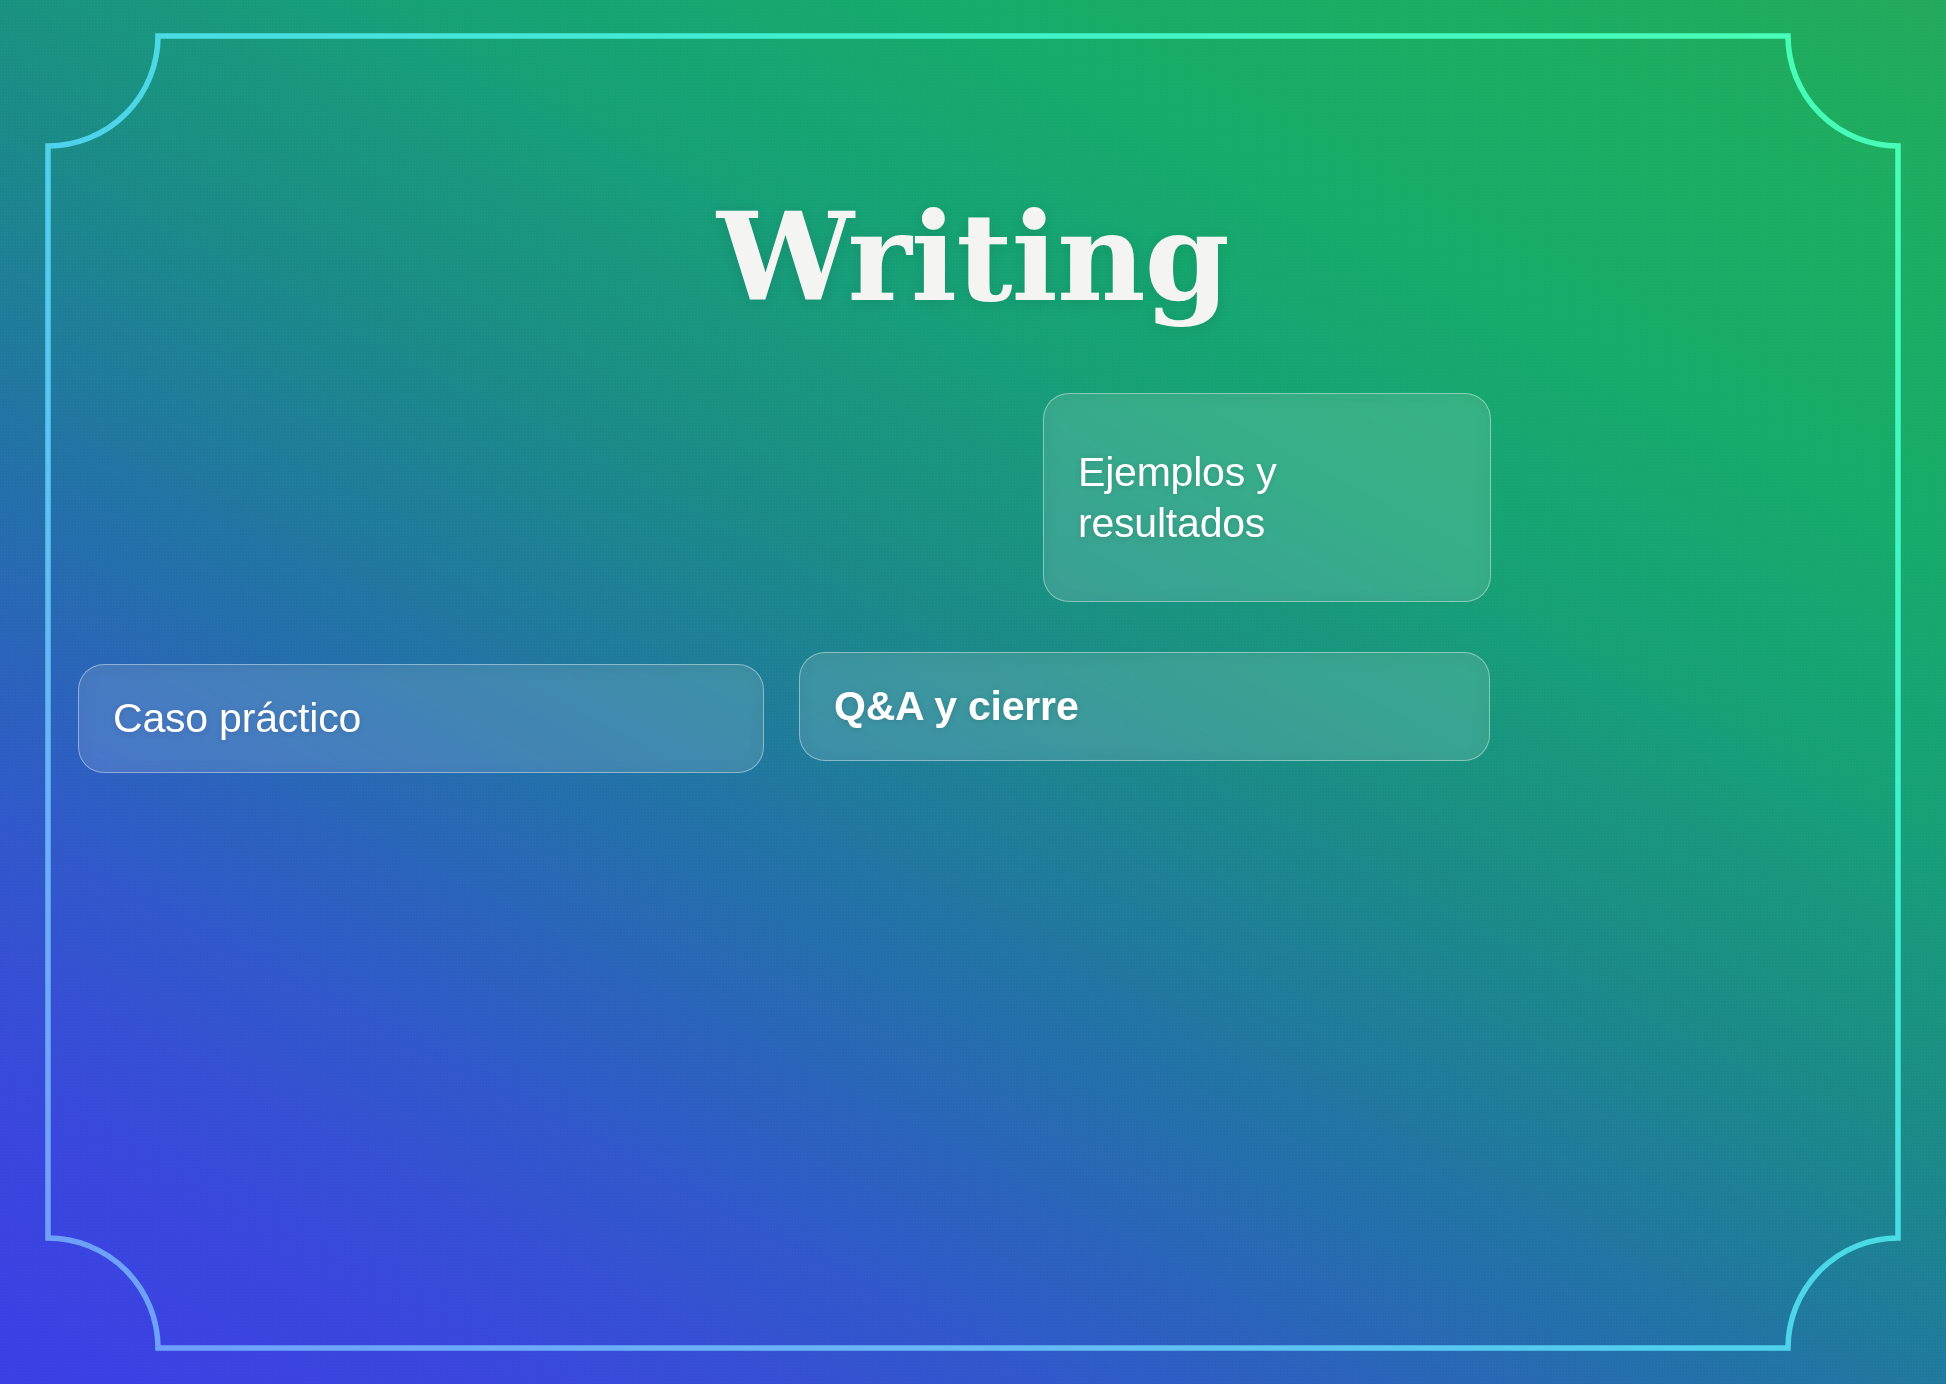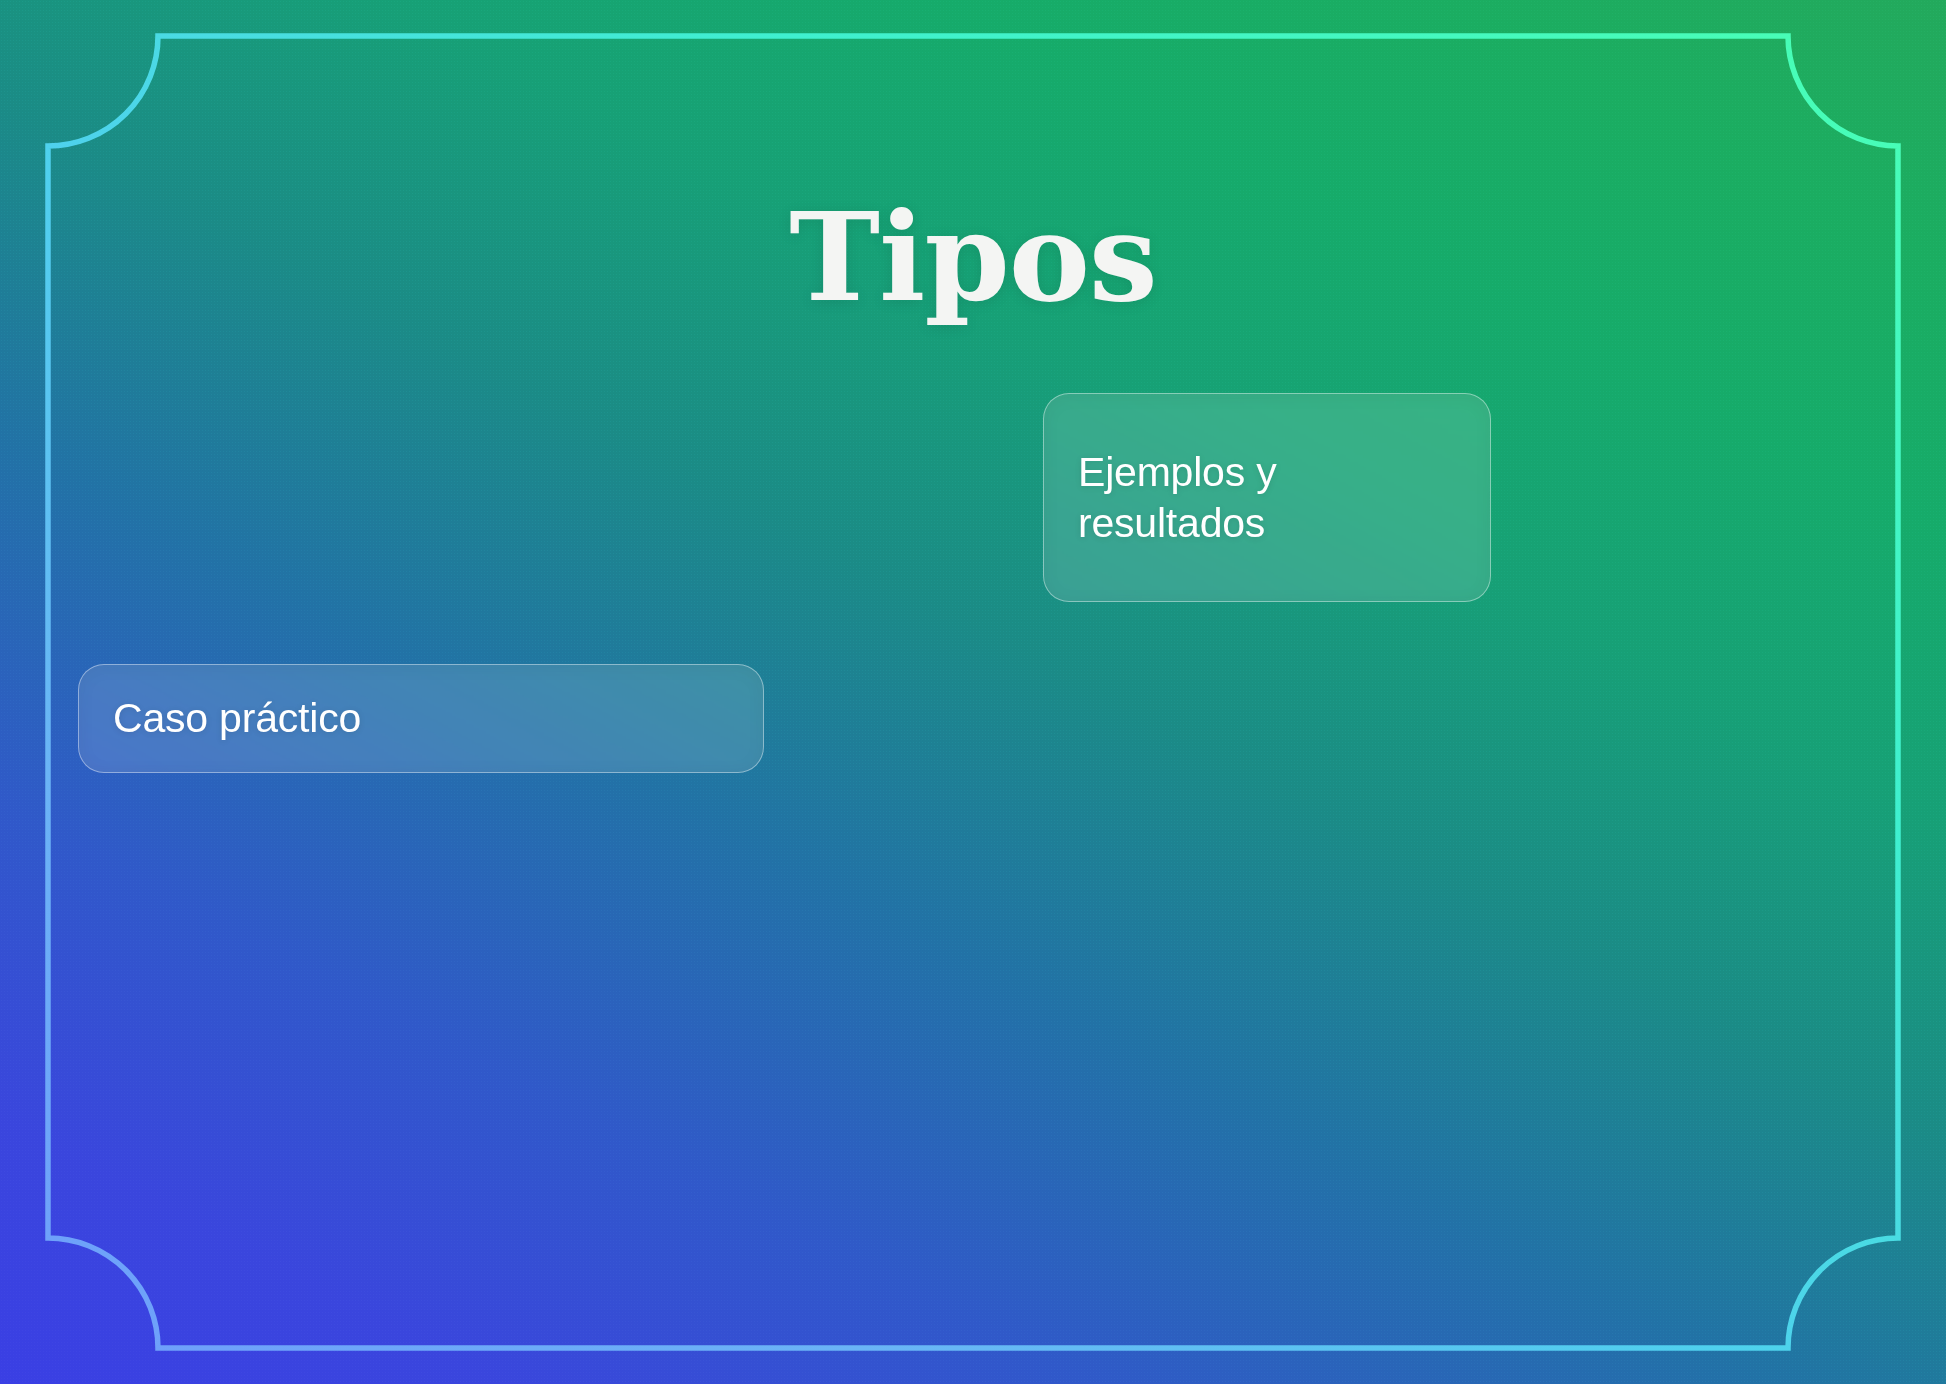--- a/index.html
+++ b/index.html
@@ -122,27 +122,30 @@
         A 110,110 0 0 0 1898,146
         L 1898,1238
         A 110,110 0 0 0 1788,1348
         L 158,1348
         A 110,110 0 0 0 48,1238
         L 48,146
         A 110,110 0 0 0 158,36
         Z" fill="none" stroke="url(#frameGrad)" stroke-width="5.5" stroke-linejoin="miter"></path>
   </svg>
 
-  <h1 id="title">Tipos</h1>
+  <h1 id="title">Writing</h1>
 
 
 
   <div class="card" id="card-2">
     <span class="card-label">Ejemplos y
 resultados</span>
   </div>
 
   <div class="card" id="card-3">
     <span class="card-label">Caso práctico</span>
   </div>
 
+  <div class="card bold" id="card-4">
+    <span class="card-label">Q&amp;A y cierre</span>
+  </div>
 
 </div>
 
 </body></html>

